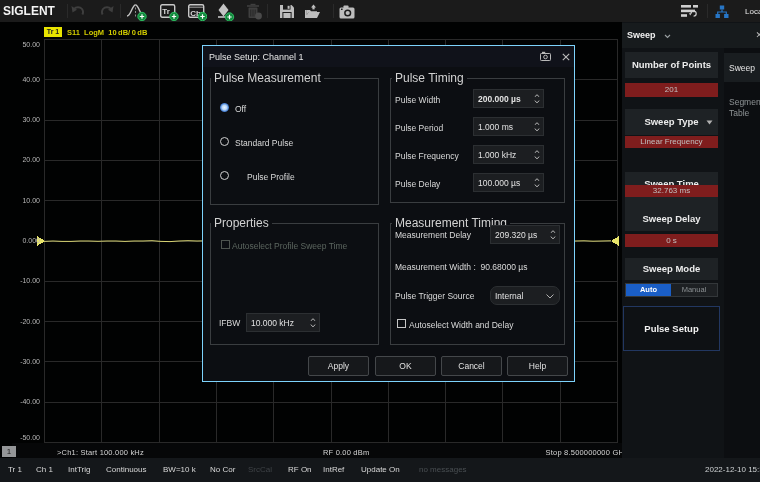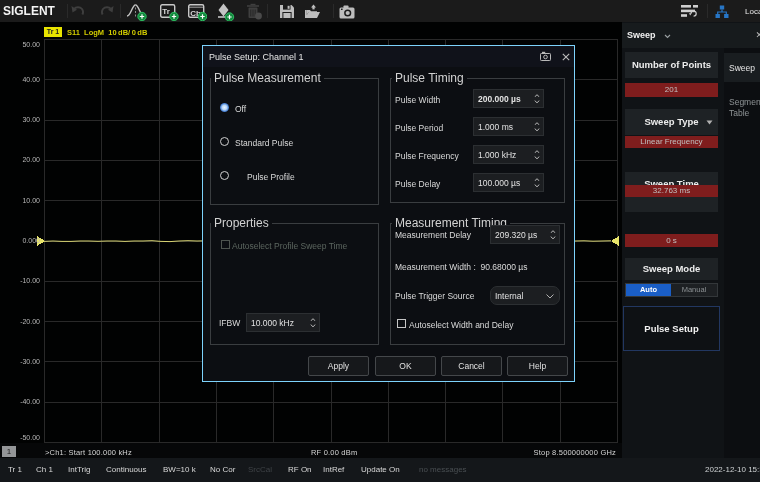--- a/index.html
+++ b/index.html
@@ -13,21 +13,21 @@
 #logo { left:3px; top:3px; color:#f4f4f4; font-size:13px; font-weight:bold; letter-spacing:0px; transform:scaleX(0.92); transform-origin:left; }
 .tsep { position:absolute; top:4px; width:1px; height:14px; background:#2a2a2a; }
 
 
 #trbadge { left:44px; top:27px; width:18px; height:9.5px; background:#e8e400; color:#222;
   font-size:7px; font-weight:bold; text-align:center; line-height:9.5px; }
 #trlabel { left:67px; top:27.5px; color:#d2cc00; font-size:7.5px; font-weight:bold; letter-spacing:0px; line-height:9px;}
 .ylab { position:absolute; width:40px; text-align:right; color:#b8b8b8; font-size:7px; line-height:8px; }
 
 
-#chrow { left:0; top:443px; width:622px; height:15px; background:#060708; color:#d4d4d4; font-size:7.5px; }
+#chrow { left:12px; top:443px; width:622px; height:15px; background:#060708; color:#d4d4d4; font-size:7.5px; }
 #onebox { left:2px; top:446px; width:14px; height:11px; background:#949698; color:#1a1a1a;
   font-size:8px; text-align:center; line-height:11px; }
 
 
 #statusbar { left:0; top:458px; width:760px; height:24px; background:#14171a; }
 .st { position:absolute; top:7px; font-size:8px; color:#d8d8d8; line-height:10px; white-space:nowrap; }
 
 
 #sidebar { left:622px; top:22px; width:138px; height:436px; background:#101316; }
 #sbheader { left:622px; top:23px; width:138px; height:25px; background:#171b1d; color:#f0f0f0;
@@ -241,20 +241,21 @@
 <div class="abs" id="tabseg">Segment<br>Table</div>
 
 <div class="sbtn" style="top:52px; height:26px; line-height:26px;">Number of Points</div>
 <div class="sval" style="top:83px; height:14px; line-height:14px;">201</div>
 <div class="sbtn" style="top:109px; height:26px; line-height:26px;">Sweep Type<svg style="position:absolute; right:5px; top:11px;" width="7" height="5" viewBox="0 0 7 5">
         <path d="M0.5 0.5 L6.5 0.5 L3.5 4.5 Z" fill="#b0b0b0"></path>
       </svg></div>
 <div class="sval" style="top:136px; height:12px; line-height:12px;">Linear Frequency</div>
 <div class="sbtn" style="top:172px; height:40px; line-height:24px;">Sweep Time</div>
 <div class="sval" style="top:185px; height:12px; line-height:12px;">32.763 ms</div>
+<div class="sbtn" style="top:207px; height:24px; line-height:24px;">Sweep Delay</div>
 <div class="sval" style="top:234px; height:13px; line-height:13px;">0 s</div>
 <div class="sbtn" style="top:258px; height:22px; line-height:22px;">Sweep Mode</div>
 <div class="abs" id="automan">
       <span id="autob">Auto</span>
       <span id="manb">Manual</span>
     </div>
 <div class="abs" id="pulsebtn">Pulse Setup</div>
 
 <div class="abs" id="dialog">
   <div class="abs" style="left:0; top:0; width:371px; height:21px; background:#10121a;"></div>

